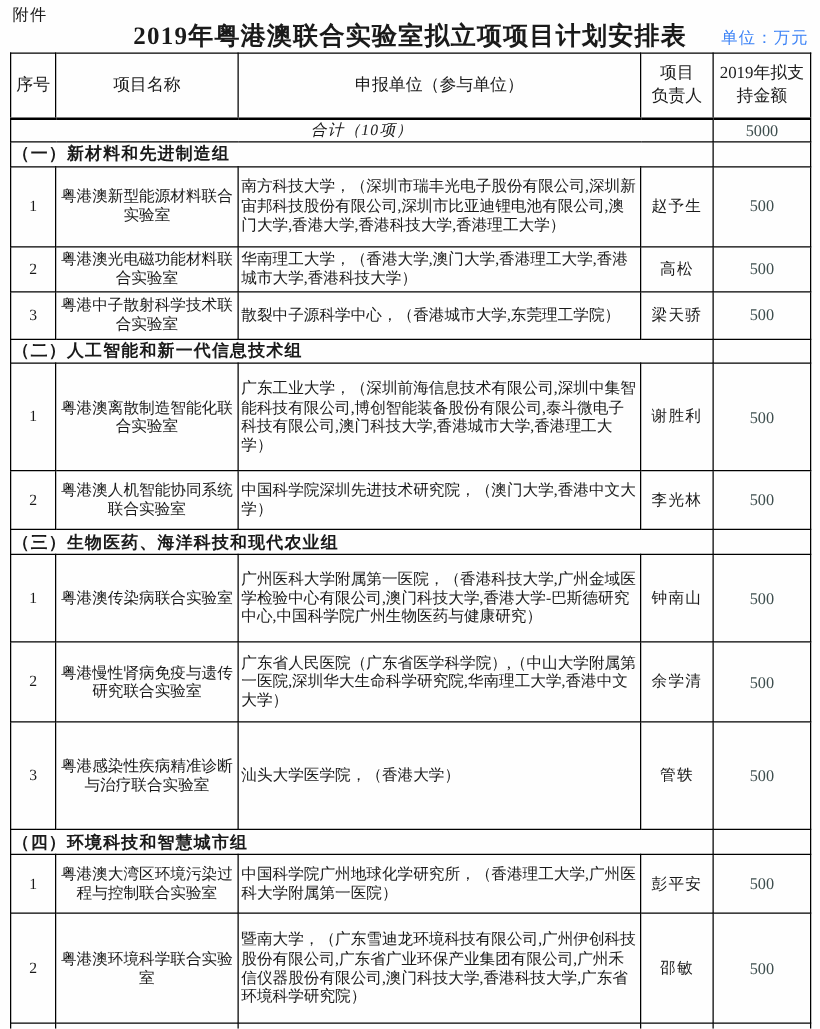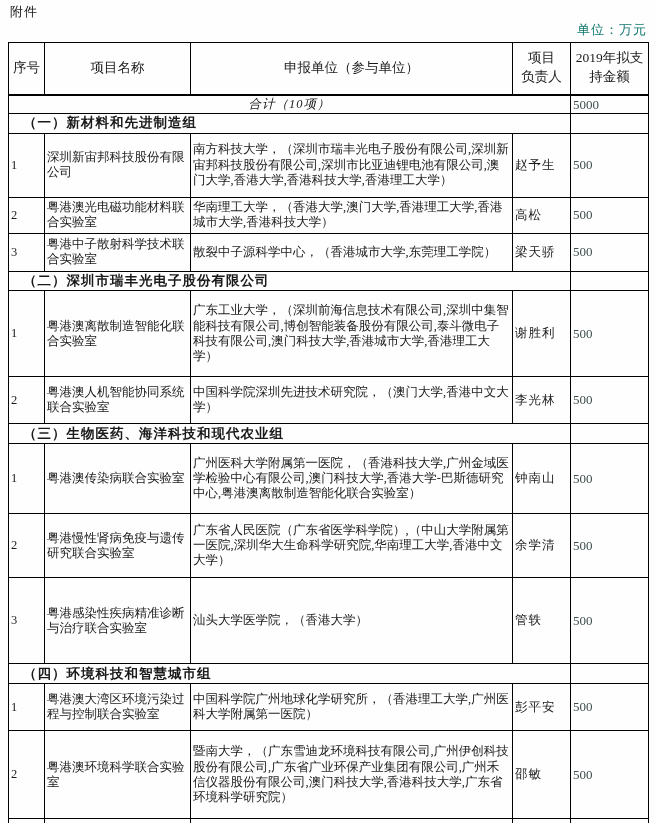--- a/index.html
+++ b/index.html
@@ -16,21 +16,21 @@
     font-size:13px;letter-spacing:1px;
   }
   .doc-title{
     margin:0;padding-top:15px;
     text-align:center;
     font-size:20px;font-weight:bold;
     letter-spacing:1px;
   }
   .unit-label{
     position:absolute;top:21px;right:9px;
-    font-size:13px;color:#0f766e;letter-spacing:1px;
+    font-size:13px;color:#3b82f6;letter-spacing:1px;
   }
   table.main{
     position:absolute;left:8px;top:42px;
     width:640px;
     border-collapse:collapse;table-layout:fixed;
     border:1px solid #000;
   }
   td,th{
     border:1px solid #000;
     padding:1px 2px;
@@ -40,39 +40,40 @@
     vertical-align:middle;
     font-weight:normal;
   }
   thead th{
     font-size:13.5px;
     text-align:center;
     white-space:pre-line;
     border-bottom:2px solid #000;
     line-height:1.4;
   }
-  .cell-center{text-align:left;}
+  .cell-center{text-align:center;}
   .cell-left{text-align:left;}
   .total-label{text-align:center;letter-spacing:1px;font-style:italic;}
   .section-cell{
     font-weight:bold;
     text-align:left;
     font-size:13.5px;
     letter-spacing:1px;
-    padding-left:14px;
+    padding-left:1px;
     white-space:nowrap;
   }
   .amount{color:#3d4d4d;font-size:13px;}
   .leader{letter-spacing:1px;}
 </style>
 </head>
 <body>
 
 <div class="page">
   <div class="attachment">附件</div>
+  <h1 class="doc-title">2019年粤港澳联合实验室拟立项项目计划安排表</h1>
   <div class="unit-label">单位：万元</div>
 
   <table class="main">
     <colgroup>
         <col style="width: 36px;">
         <col style="width: 146px;">
         <col style="width: 322px;">
         <col style="width: 58px;">
         <col style="width: 78px;">
       </colgroup>
@@ -91,41 +92,41 @@
         <tr style="height: 18px;">
           <td class="total-label" colspan="4">合计（10项）</td>
           <td class="cell-center amount">5000</td>
         </tr>
         <tr style="height: 18px;">
           <td class="section-cell" colspan="4">（一）新材料和先进制造组</td>
           <td></td>
         </tr>
         <tr style="height: 64px;">
           <td class="cell-center">1</td>
-          <td class="cell-center">深圳新宙邦科技股份有限公司</td>
+          <td class="cell-center">粤港澳新型能源材料联合实验室</td>
           <td class="cell-left">南方科技大学，（深圳市瑞丰光电子股份有限公司,深圳新宙邦科技股份有限公司,深圳市比亚迪锂电池有限公司,澳门大学,香港大学,香港科技大学,香港理工大学）</td>
           <td class="cell-center leader">赵予生</td>
           <td class="cell-center amount">500</td>
         </tr>
         <tr style="height: 36px;">
           <td class="cell-center">2</td>
           <td class="cell-center">粤港澳光电磁功能材料联合实验室</td>
           <td class="cell-left">华南理工大学，（香港大学,澳门大学,香港理工大学,香港城市大学,香港科技大学）</td>
           <td class="cell-center leader">高松</td>
           <td class="cell-center amount">500</td>
         </tr>
         <tr style="height: 38px;">
           <td class="cell-center">3</td>
           <td class="cell-center">粤港中子散射科学技术联合实验室</td>
           <td class="cell-left">散裂中子源科学中心，（香港城市大学,东莞理工学院）</td>
           <td class="cell-center leader">梁天骄</td>
           <td class="cell-center amount">500</td>
         </tr>
         <tr style="height: 19px;">
-          <td class="section-cell" colspan="4">（二）深圳市瑞丰光电子股份有限公司</td>
+          <td class="section-cell" colspan="4">（二）人工智能和新一代信息技术组</td>
           <td></td>
         </tr>
         <tr style="height: 86px;">
           <td class="cell-center">1</td>
           <td class="cell-center">粤港澳离散制造智能化联合实验室</td>
           <td class="cell-left">广东工业大学，（深圳前海信息技术有限公司,深圳中集智能科技有限公司,博创智能装备股份有限公司,泰斗微电子科技有限公司,澳门科技大学,香港城市大学,香港理工大学）</td>
           <td class="cell-center leader">谢胜利</td>
           <td class="cell-center amount">500</td>
         </tr>
         <tr style="height: 47px;">
@@ -135,21 +136,21 @@
           <td class="cell-center leader">李光林</td>
           <td class="cell-center amount">500</td>
         </tr>
         <tr style="height: 20px;">
           <td class="section-cell" colspan="4">（三）生物医药、海洋科技和现代农业组</td>
           <td></td>
         </tr>
         <tr style="height: 70px;">
           <td class="cell-center">1</td>
           <td class="cell-center">粤港澳传染病联合实验室</td>
-          <td class="cell-left">广州医科大学附属第一医院，（香港科技大学,广州金域医学检验中心有限公司,澳门科技大学,香港大学-巴斯德研究中心,粤港澳离散制造智能化联合实验室）</td>
+          <td class="cell-left">广州医科大学附属第一医院，（香港科技大学,广州金域医学检验中心有限公司,澳门科技大学,香港大学-巴斯德研究中心,中国科学院广州生物医药与健康研究）</td>
           <td class="cell-center leader">钟南山</td>
           <td class="cell-center amount">500</td>
         </tr>
         <tr style="height: 64px;">
           <td class="cell-center">2</td>
           <td class="cell-center">粤港慢性肾病免疫与遗传研究联合实验室</td>
           <td class="cell-left">广东省人民医院（广东省医学科学院）,（中山大学附属第一医院,深圳华大生命科学研究院,华南理工大学,香港中文大学）</td>
           <td class="cell-center leader">余学清</td>
           <td class="cell-center amount">500</td>
         </tr>

